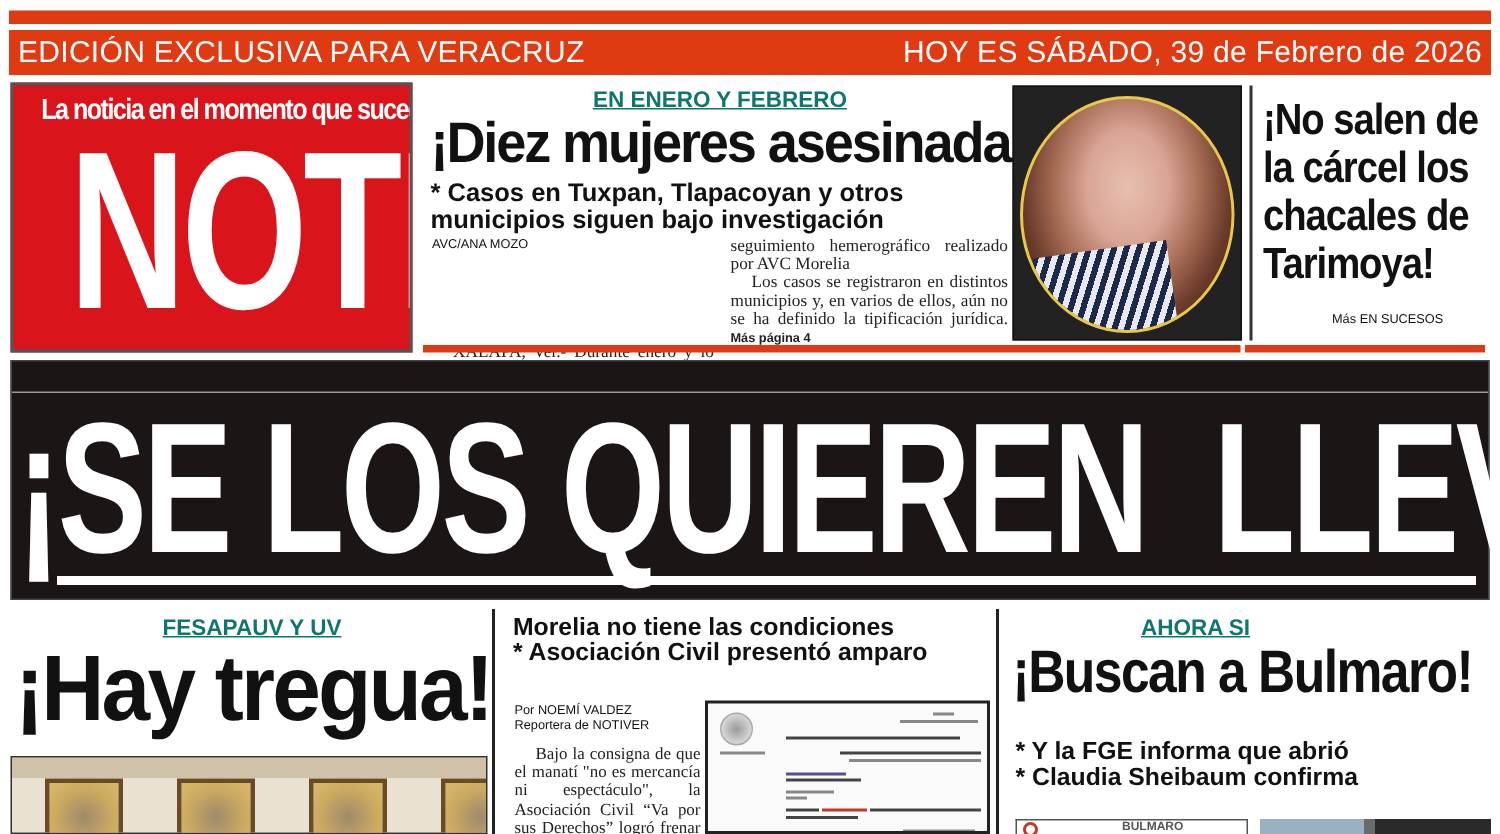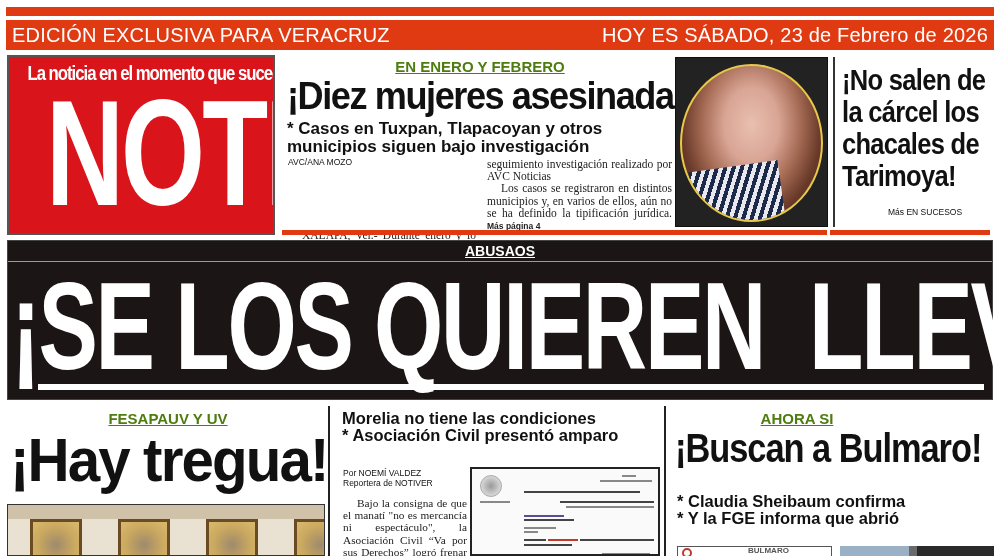--- a/index.html
+++ b/index.html
@@ -17,21 +17,21 @@
   
   .logo { left: 7px; top: 55px; width: 268px; height: 180px; background: #d9141b;
     border: 2px solid #555; overflow: hidden; text-align: center; }
   .logo .tagline { color: #fff; font-family: "Liberation Sans", sans-serif; font-weight: bold;
     font-size: 19.5px; letter-spacing: -1.2px; margin-top: 5px; transform: scaleX(0.86); transform-origin: center; white-space: nowrap; }
   .logo .brand { color: #fff; font-family: "Liberation Sans", sans-serif; font-weight: bold;
     font-size: 150px; line-height: 140px; letter-spacing: -4px; transform: scaleX(0.72); transform-origin: center;
     margin-top: -2px; white-space: nowrap; }
 
   
-  .kicker { font-weight: bold; text-decoration: underline; text-align: center; color: #4d7c0f; }
+  .kicker { font-weight: bold; text-decoration: underline; text-align: center; color: #0f766e; }
   .s1-kicker { left: 285px; top: 58px; width: 390px; font-size: 15px; }
   .s1-head { left: 287px; top: 74px; width: 390px; font-size: 38px; font-weight: bold;
     letter-spacing: -1.5px; transform: scaleX(0.95); transform-origin: left; white-space: nowrap; line-height: 44px; }
   .s1-sub { left: 287px; top: 120px; width: 390px; font-size: 17px; font-weight: bold; line-height: 18px; }
   .byline { font-size: 8.5px; font-weight: normal; }
   .s1-by { left: 288px; top: 157px; }
   .body-text { font-family: "Liberation Serif", serif; font-size: 11.5px; line-height: 12.2px; text-align: justify; color: #222; }
   .s1-col1 { left: 288px; top: 181px; width: 188px; text-indent: 14px; margin-top: 48px; }
   .s1-col2 { left: 487px; top: 158px; width: 185px; }
   .s1-col2 .p2 { text-indent: 14px; }
@@ -95,35 +95,35 @@
   .bul-card .lg { position: absolute; left: 4px; top: 1px; width: 10px; height: 10px; border-radius: 50%; border: 2px solid #c0392b; }
   .bul-card .nm { position: absolute; left: 70px; top: -1px; font-size: 8px; font-weight: bold; color: #555; }
   .bul-photo { left: 840px; top: 546px; width: 154px; height: 10px; background: linear-gradient(90deg, #9ab0c4 0 45%, #6a6a6a 45% 50%, #2a2a2a 50% 100%); }
 </style>
 </head>
 <body>
 
 <div class="abs top-thin"></div>
 <div class="abs top-band">
   <span>EDICIÓN EXCLUSIVA PARA VERACRUZ</span>
-  <span>HOY ES SÁBADO, 23 de Febrero de 2026</span>
+  <span>HOY ES SÁBADO, 39 de Febrero de 2026</span>
 </div>
 
 <div class="abs logo">
   <div class="tagline">La noticia en el momento que sucede</div>
   <div class="brand">NOTIVER</div>
 </div>
 
 <div class="abs kicker s1-kicker">EN ENERO Y FEBRERO</div>
 <div class="abs s1-head">¡Diez mujeres asesinadas!</div>
 <div class="abs s1-sub">* Casos en Tuxpan, Tlapacoyan y otros municipios siguen bajo investigación</div>
 <div class="abs byline s1-by">AVC/ANA MOZO</div>
 <div class="abs body-text s1-col1">XALAPA, Ver.- Durante enero y lo que va de febrero de 2026, al menos 10 mujeres han sido asesinadas en Veracruz, de acuerdo con reportes de medios locales y un</div>
 <div class="abs body-text s1-col2">
-  <div>seguimiento investigación realizado por AVC Noticias</div>
+  <div>seguimiento hemerográfico realizado por AVC Morelia</div>
   <div class="p2"><span>Los casos se registraron en distintos municipios y, en varios de ellos, aún no se ha definido la tipificación jurídica.</span> <span class="more">Más página 4</span></div>
 </div>
 <div class="abs red-rule1"></div>
 
 <div class="abs photo1">
   <div class="oval">
     <div class="stripes"></div>
   </div>
 </div>
 <div class="abs vrule"></div>
@@ -131,21 +131,20 @@
 <div class="abs s2-head">
   <div>¡No salen de</div>
   <div>la cárcel los</div>
   <div>chacales de</div>
   <div>Tarimoya!</div>
 </div>
 <div class="abs s2-more">Más  EN SUCESOS</div>
 <div class="abs red-rule2"></div>
 
 <div class="abs banner">
-  <div class="kick">ABUSAOS</div>
   <div class="divider"></div>
   <div class="headline">¡SE LOS QUIEREN  LLEVAR!</div>
   <div class="underline"></div>
 </div>
 
 <div class="abs colrule cr1"></div>
 <div class="abs colrule cr2"></div>
 
 <div class="abs kicker s3-kicker">FESAPAUV Y UV</div>
 <div class="abs s3-head">¡Hay tregua!</div>
@@ -180,20 +179,20 @@
   <div class="ln dark" style="left:52px;top:70px;width:22px"></div>
   <div class="ln red" style="left:76px;top:70px;width:30px"></div>
   <div class="ln dark" style="left:108px;top:70px;width:74px"></div>
   <div class="ln dark" style="left:52px;top:75px;width:48px"></div>
   <div class="ln" style="left:130px;top:84px;width:48px"></div>
 </div>
 
 <div class="abs kicker s5-kicker">AHORA SI</div>
 <div class="abs s5-head">¡Buscan a Bulmaro!</div>
 <div class="abs s5-sub">
+  <div>* Y la FGE informa que abrió</div>
   <div>* Claudia Sheibaum confirma</div>
-  <div>* Y la FGE informa que abrió</div>
 </div>
 <div class="abs bul-card">
   <div class="lg"></div>
   <div class="nm">BULMARO</div>
 </div>
 <div class="abs bul-photo"></div>
 
 </body></html>

